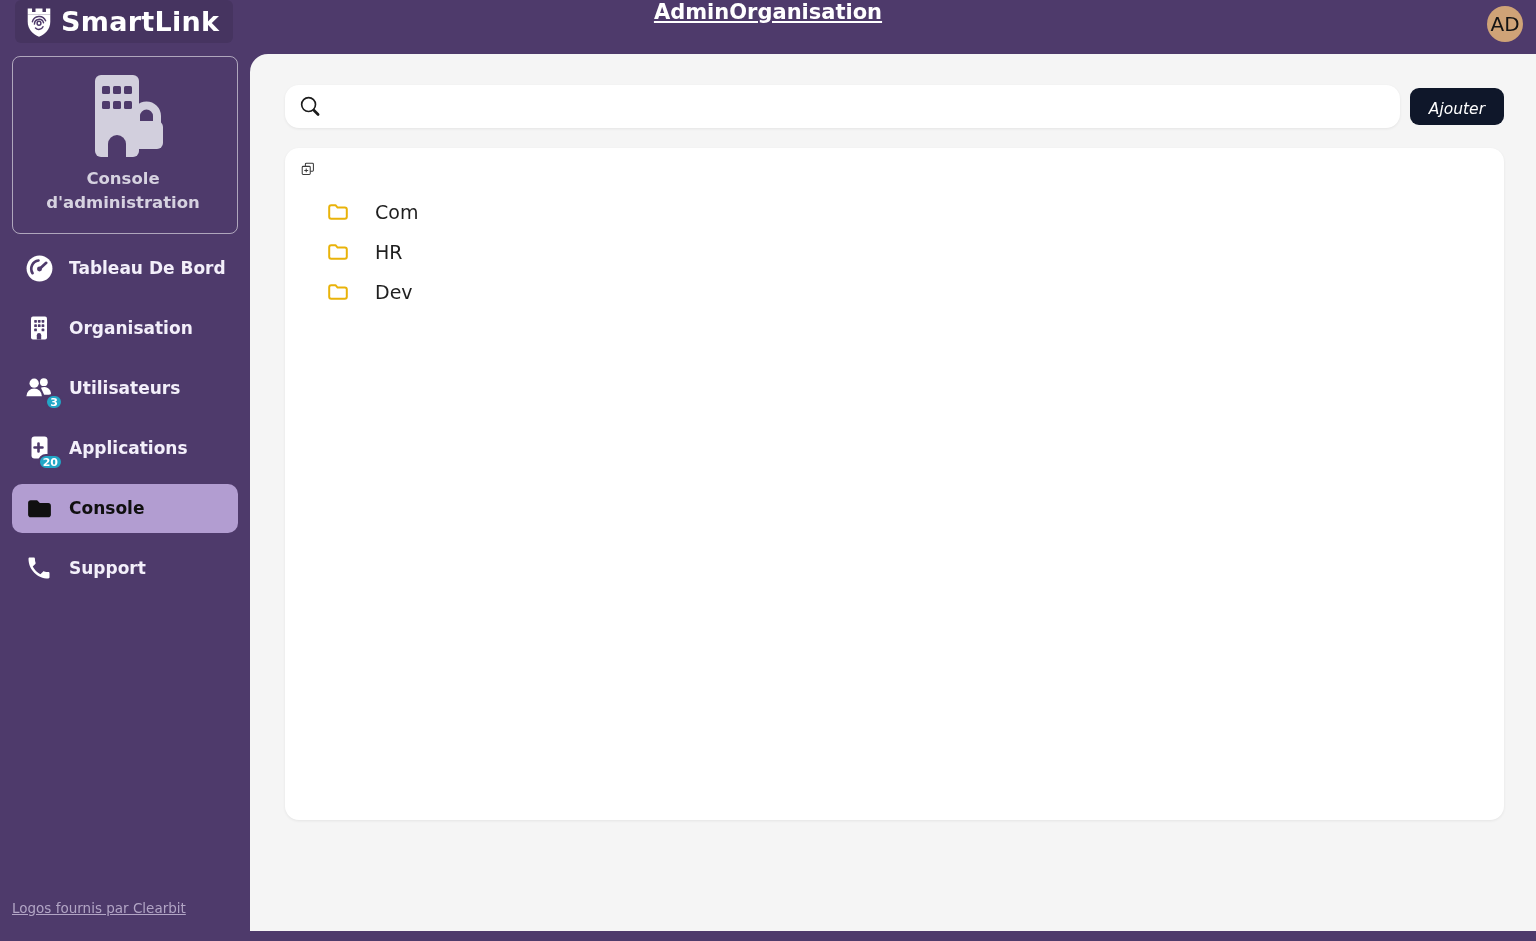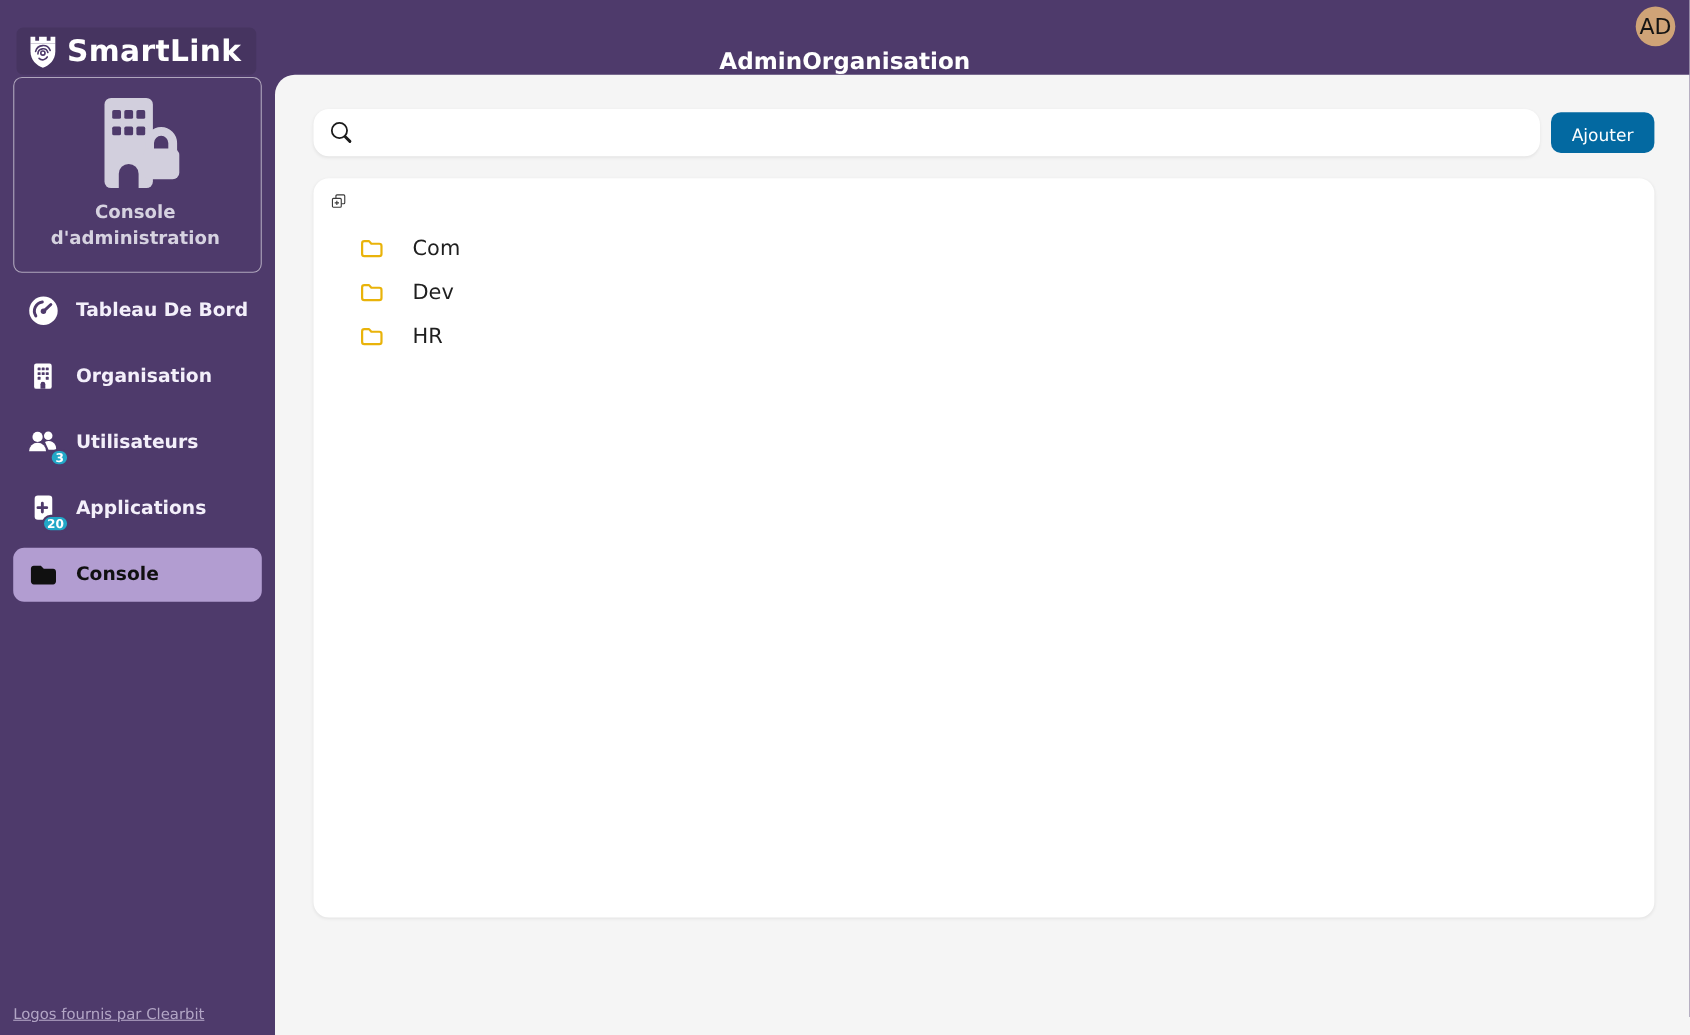--- a/index.html
+++ b/index.html
@@ -5,32 +5,32 @@
   * { margin:0; padding:0; box-sizing:border-box; }
   html,body { width:1536px; height:941px; }
   body {
     font-family:"DejaVu Sans","Liberation Sans",sans-serif;
     background:#4e3a6b;
     overflow:hidden;
   }
 
   
   .topbar {
-    height:68px; display:flex; align-items:flex-end;
+    height:54px; display:flex; align-items:flex-start;
     padding:0 15px; position:relative;
   }
   .logo-chip {
     display:flex; align-items:center; gap:7px;
     background:rgba(0,0,0,0.10); border-radius:6px;
     padding:5px 14px 5px 9px; cursor:pointer;
   }
   .logo-text { color:#ffffff; font-size:27px; font-weight:700; letter-spacing:0.3px; }
   .topbar-title {
     position:absolute; left:0; right:0; text-align:center;
-    color:#ffffff; font-size:21px; font-weight:700; pointer-events:none;
+    color:#ffffff; font-size:21px; font-weight:700; pointer-events:none;text-decoration:underline;
   }
   .avatar {
     position:absolute; right:13px; top:6px;
     width:36px; height:36px; border-radius:50%;
     background:#cfa377; color:#141414;
     display:flex; align-items:center; justify-content:center;
     font-size:20px; font-weight:500; cursor:pointer;
   }
 
   
@@ -82,22 +82,22 @@
     flex:1; height:43px; background:#ffffff; border-radius:14px;
     display:flex; align-items:center; padding:0 13px; gap:8px;
     box-shadow:0 1px 3px rgba(0,0,0,0.07);
   }
   .search-box input {
     flex:1; border:none; outline:none; font-size:16px;
     font-family:inherit; background:transparent; color:#222;
   }
   .add-btn {
     align-self:center; height:37px; padding:12px 19px;
-    background:#0369a1; color:#ffffff; border:none; border-radius:9px;
-    font-size:15.5px; font-family:inherit; cursor:pointer;
+    background:#0f172a; color:#ffffff; border:none; border-radius:9px;
+    font-size:15.5px; font-family:inherit; cursor:pointer;font-style:italic;
   }
   .folder-card {
     background:#ffffff; border-radius:14px; height:672px;
     padding:13px 16px; box-shadow:0 1px 3px rgba(0,0,0,0.07);
   }
   .expand-btn {
     background:none; border:none; padding:0; cursor:pointer;
     display:inline-flex; line-height:0;
   }
   .folder-list { margin:12px 0 0 25px; }
@@ -218,20 +218,28 @@
       <div class="nav-item active">
         <span class="icon-wrap">
           <svg width="29" height="29" viewBox="0 0 28 28">
             <path d="M3 8.5 c0-1.4 1.1-2.5 2.5-2.5 h6.2 l2.6 2.8 h8.2 c1.4 0 2.5 1.1 2.5 2.5 v8.7 c0 1.4-1.1 2.5-2.5 2.5 H5.5 c-1.4 0-2.5-1.1-2.5-2.5 z" fill="#101010"></path>
           </svg>
         </span>
         <span class="label">Console</span>
       </div>
 
 
+      <div class="nav-item">
+        <span class="icon-wrap">
+          <svg width="28" height="28" viewBox="0 0 24 24">
+            <path d="M6.62 10.79c1.44 2.83 3.76 5.14 6.59 6.59l2.2-2.2c.27-.27.67-.36 1.02-.24 1.12.37 2.33.57 3.57.57.55 0 1 .45 1 1V20c0 .55-.45 1-1 1-9.39 0-17-7.61-17-17 0-.55.45-1 1-1h3.5c.55 0 1 .45 1 1 0 1.25.2 2.45.57 3.57.11.35.03.74-.25 1.02l-2.2 2.2z" fill="#ffffff"></path>
+          </svg>
+        </span>
+        <span class="label">Support</span>
+      </div>
 
     </nav>
 
     <a class="footer-link">Logos fournis par Clearbit</a>
   </aside>
 
   <main class="content">
 
     <div class="toolbar">
       <div class="search-box">
@@ -265,29 +273,29 @@
           </span>
           <span class="name">Com</span>
         </div>
 
         <div class="folder-row">
           <span style="line-height:0;">
             <svg width="24" height="24" viewBox="0 0 24 24" fill="none" stroke="#e9b30a" stroke-width="2" stroke-linejoin="round">
               <path d="M3.2 7.2 c0-1.1.9-2 2-2 h4.3 l2.1 2.4 h7.2 c1.1 0 2 .9 2 2 v7.2 c0 1.1-.9 2-2 2 H5.2 c-1.1 0-2-.9-2-2 z"></path>
             </svg>
           </span>
-          <span class="name">Dev</span>
+          <span class="name">HR</span>
         </div>
 
         <div class="folder-row">
           <span style="line-height:0;">
             <svg width="24" height="24" viewBox="0 0 24 24" fill="none" stroke="#e9b30a" stroke-width="2" stroke-linejoin="round">
               <path d="M3.2 7.2 c0-1.1.9-2 2-2 h4.3 l2.1 2.4 h7.2 c1.1 0 2 .9 2 2 v7.2 c0 1.1-.9 2-2 2 H5.2 c-1.1 0-2-.9-2-2 z"></path>
             </svg>
           </span>
-          <span class="name">HR</span>
+          <span class="name">Dev</span>
         </div>
 
       </div>
     </div>
 
   </main>
 </div>
 
 </body></html>

